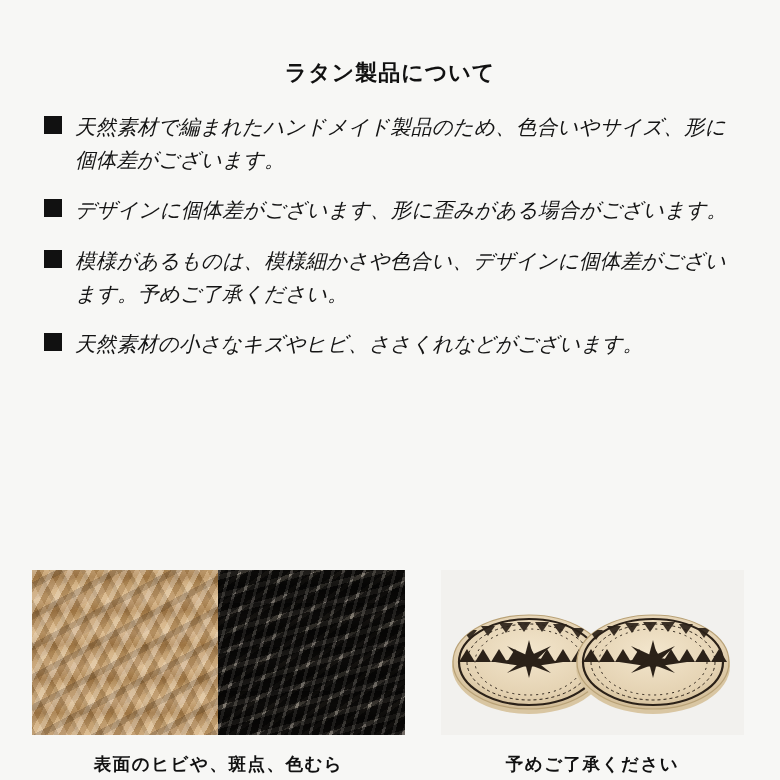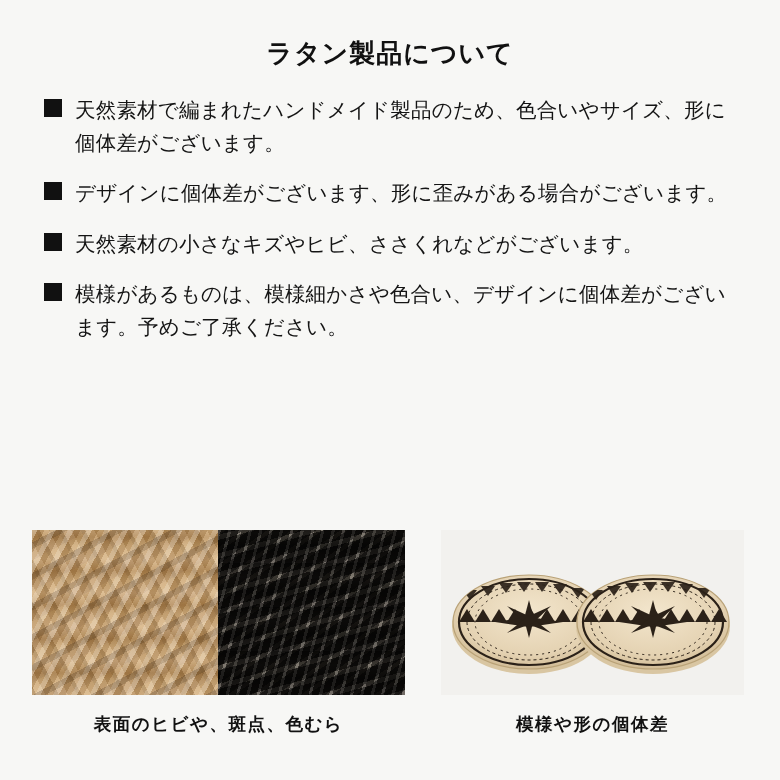--- a/index.html
+++ b/index.html
@@ -16,28 +16,30 @@
   }
   .page {
     position: relative;
     width: 780px;
     height: 780px;
     box-sizing: border-box;
     background: #f7f7f5;
   }
   .title {
     text-align: center;
-    font-size: 26px;
+    font-size: 22px;
     font-weight: bold;
     letter-spacing: 1px;
     padding-top: 36px;
     color: #111111;
+    margin-top: 22px;
   }
   .notes {
     margin: 22px 44px 12px 44px;
+    font-style: italic;
   }
   .note-item {
     display: flex;
     align-items: flex-start;
     margin-bottom: 17px;
   }
   .bullet {
     flex: 0 0 auto;
     width: 18px;
     height: 18px;
@@ -49,21 +51,21 @@
     font-size: 20.5px;
     line-height: 1.62;
     color: #141414;
     letter-spacing: 0.2px;
     text-align: left;
   }
   .photos {
     position: absolute;
     left: 32px;
     right: 32px;
-    top: 530px;
+    top: 548px;
     display: flex;
     gap: 0;
   }
   .photo-group {
     display: flex;
     flex-direction: column;
   }
   .photo-group.left { width: 373px; }
   .photo-group.right { width: 303px; margin-left: 36px; }
   .photo-row {
@@ -158,26 +160,26 @@
     </div>
 
     <div class="note-item">
       <span class="bullet"></span>
       <span class="note-text">デザインに個体差がございます、形に歪みがある場合がございます。</span>
     </div>
 
 
     <div class="note-item">
       <span class="bullet"></span>
+      <span class="note-text">模様があるものは、模様細かさや色合い、デザインに個体差がございます。予めご了承ください。</span>
+    </div>
+
+    <div class="note-item">
+      <span class="bullet"></span>
       <span class="note-text">天然素材の小さなキズやヒビ、ささくれなどがございます。</span>
-    </div>
-
-    <div class="note-item">
-      <span class="bullet"></span>
-      <span class="note-text">模様があるものは、模様細かさや色合い、デザインに個体差がございます。予めご了承ください。</span>
     </div>
 
   </div>
 
   <div class="photos">
 
     <div class="photo-group left">
       <div class="photo-row">
         <div class="ph ph-light"></div>
         <div class="ph ph-dark"></div>
@@ -273,17 +275,17 @@
               <g fill="#2b2118">
                 <path d="M212,70 l5,19 l-5,19 l-5,-19 z"></path>
                 <path d="M178,92 l34,-5 l34,5 l-34,5 z"></path>
                 <path d="M190,76 l24,11 l20,16 l-26,-10 z"></path>
                 <path d="M234,76 l-24,11 l-20,16 l26,-10 z"></path>
               </g>
             </g>
           </svg>
         </div>
       </div>
-      <div class="caption">模様や形の個体差</div>
+      <div class="caption">予めご了承ください</div>
     </div>
 
   </div>
 </div>
 
 </body></html>

